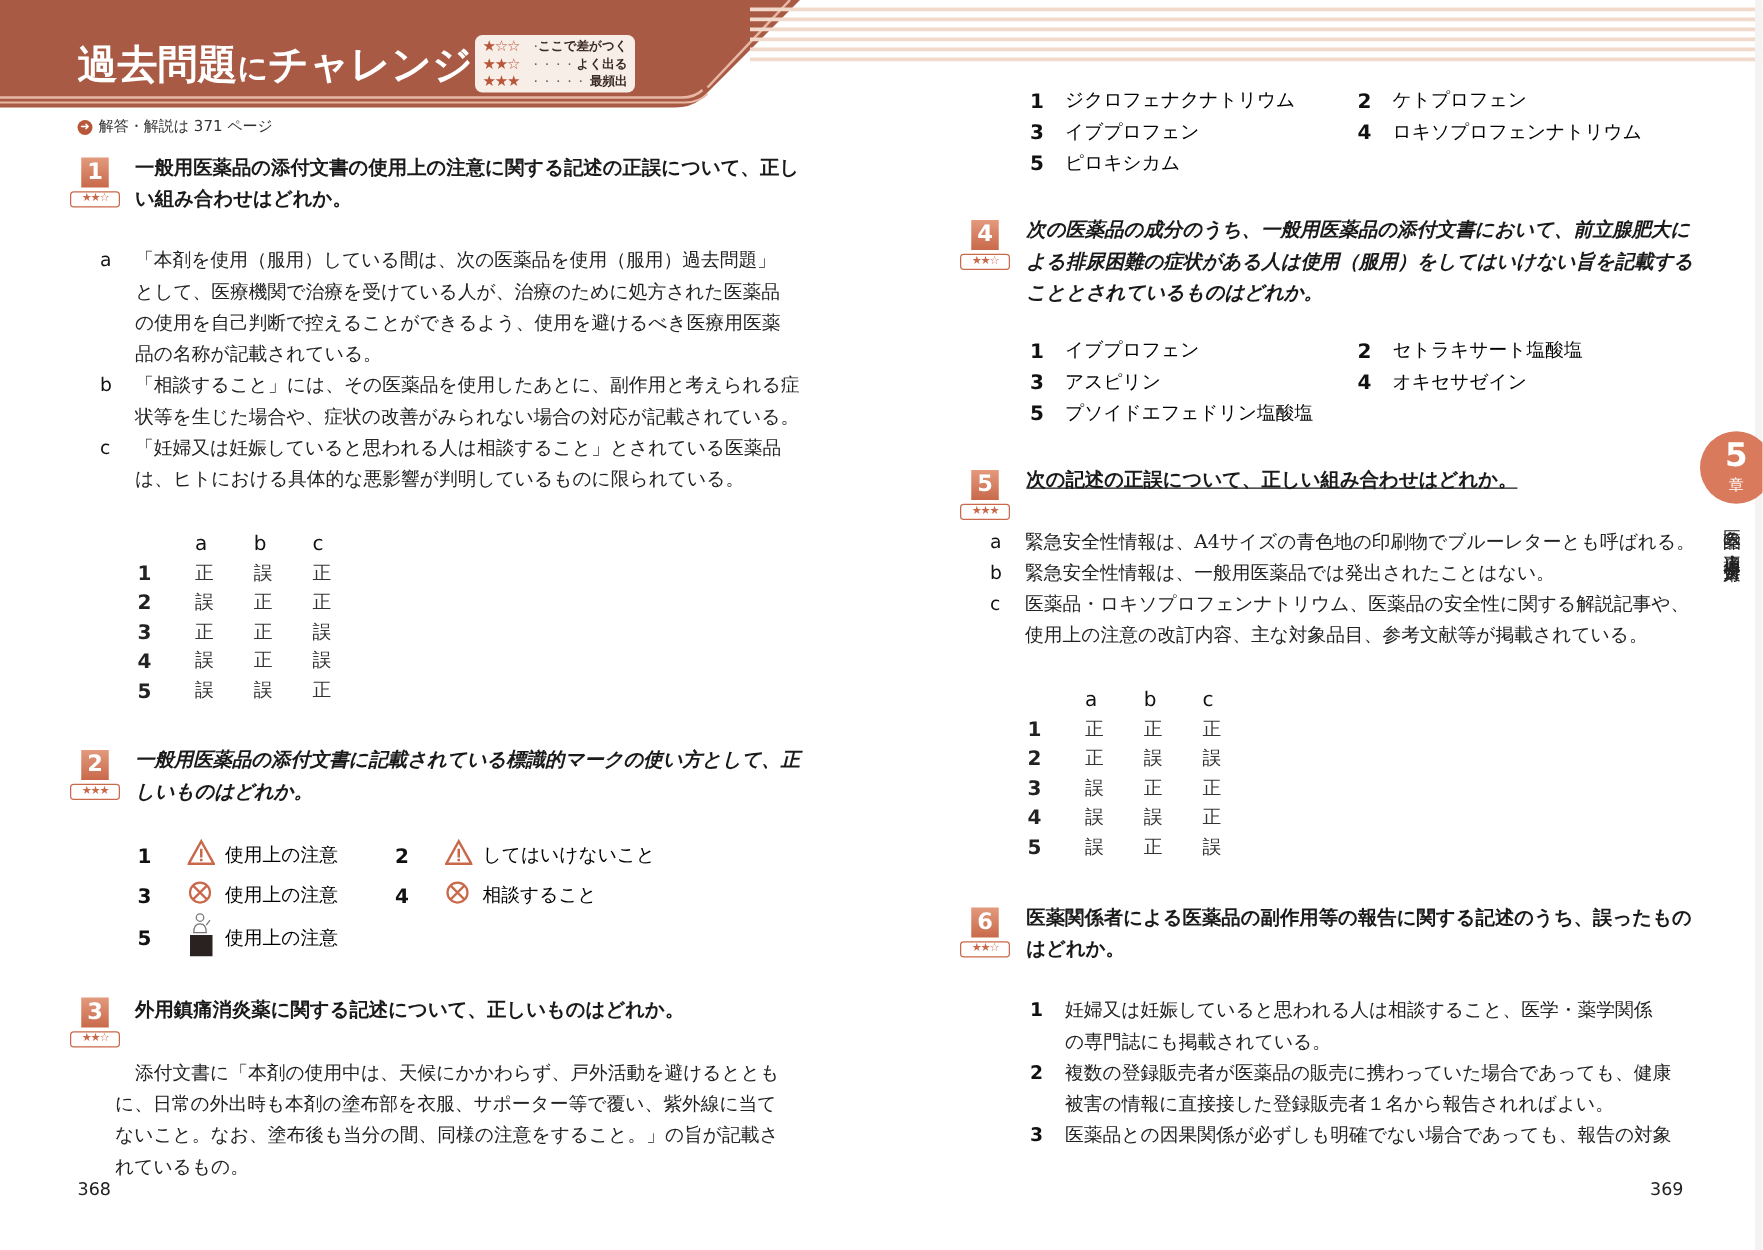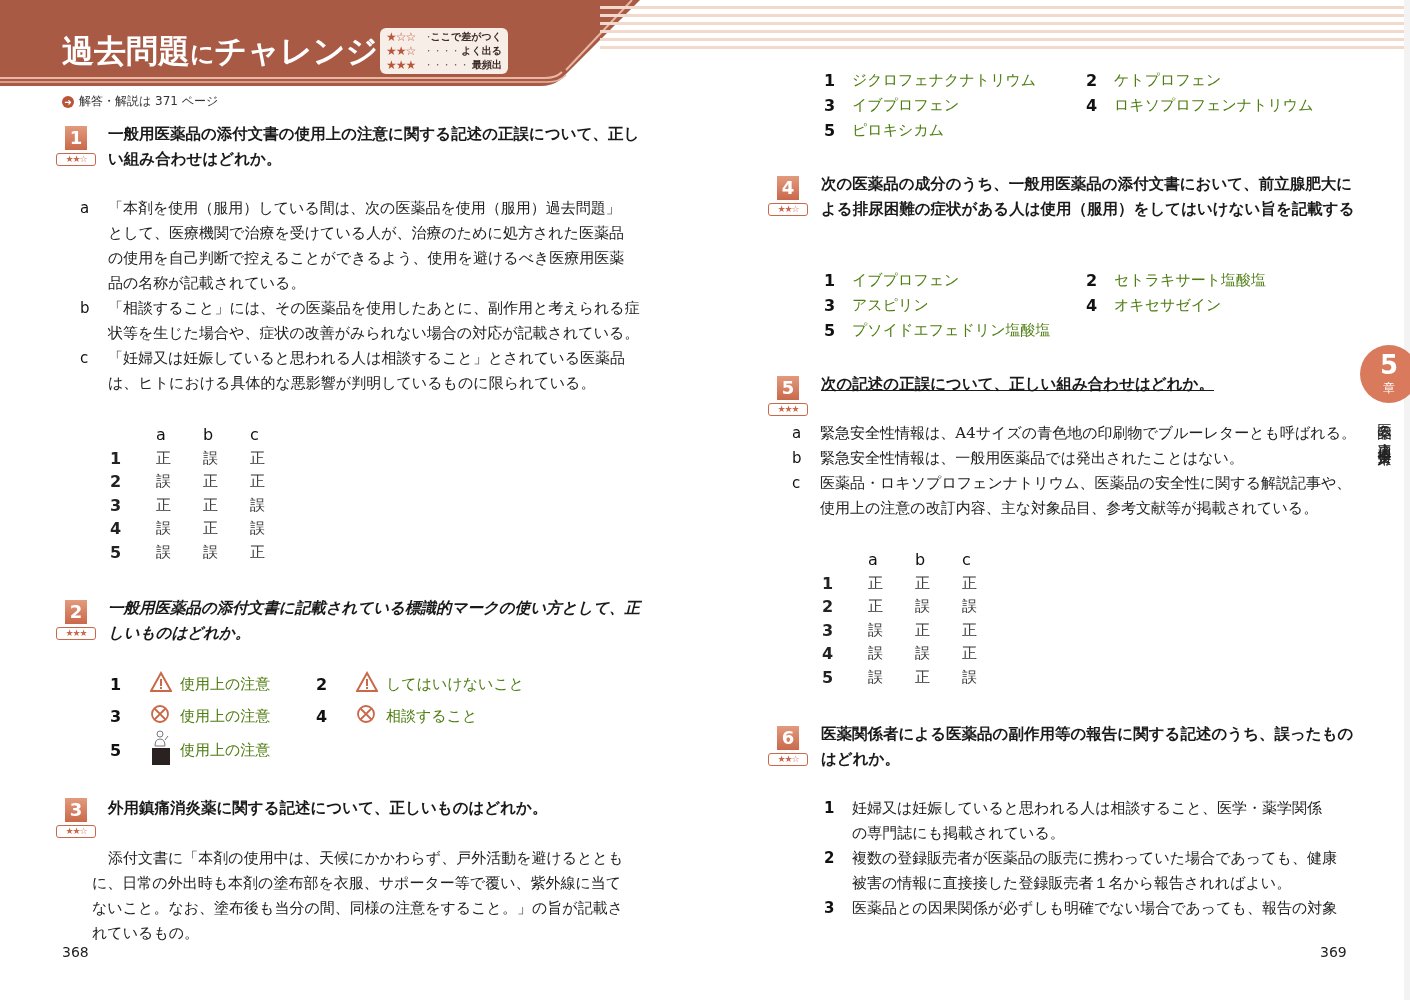--- a/index.html
+++ b/index.html
@@ -36,21 +36,21 @@
   .num { font-family: "DejaVu Sans", sans-serif; font-weight: bold; color: #111; font-size: 16px; }
 
   .ansgrid { position: absolute; font-size: 15px; }
   .ansgrid .row { display: flex; height: 23.5px; align-items: center; }
   .ansgrid .c0 { width: 46px; font-family: "DejaVu Sans", sans-serif; font-weight: bold; font-size: 16px; }
   .ansgrid .cx { width: 47px; text-align: left; color: #333; }
   .ansgrid .hdr { font-family: "DejaVu Sans", sans-serif; font-size: 16px; color: #111; }
 
   .choice { position: absolute; display: flex; align-items: center; font-size: 15px; }
   .choice .num { width: 40px; }
-  .choice .txt { color: #4d7c0f; }
+  .choice .txt { color: #000000; }
 
   .pageno { position: absolute; font-family: "DejaVu Sans", sans-serif; font-size: 14px; color: #222; }
 
   .chapter-tab { position: absolute; left: 1360px; top: 345px; width: 50px; }
   .chap-circle { width: 58px; height: 58px; border-radius: 50%; background: #d97a5c; color: #fff; text-align: center; font-family: "DejaVu Sans", sans-serif; }
   .chap-circle .n { font-size: 26px; font-weight: bold; line-height: 32px; display: block; padding-top: 4px; }
   .chap-circle .s { font-size: 12px; line-height: 14px; display: block; }
   .chap-vertical { writing-mode: vertical-rl; font-family: "DejaVu Sans", sans-serif; font-size: 14px; color: #222; margin-top: 10px; margin-left: 16px; letter-spacing: 1px; }
   .divider-right { position: absolute; left: 1404px; top: 0; width: 6px; height: 1000px; background: #f3f3f3; }
 </style>
@@ -261,23 +261,24 @@
 </div>
 <div class="choice" style="left:824px;top:121px;">
   <span class="num" style="width:28px;">5</span>
     <span class="txt">ピロキシカム</span>
 </div>
 
 <div class="qbadge" style="left:768px;top:176px;">
   <div class="qnum">4</div>
   <div class="qstars">★★☆</div>
 </div>
-<div class="qtext" style="left:821px;top:172px;width:540px;">
+<div class="qtext" style="left:821px;top:172px;width:540px;font-style:italic;">
   <div>次の医薬品の成分のうち、一般用医薬品の添付文書において、前立腺肥大に</div>
   <div>よる排尿困難の症状がある人は使用（服用）をしてはいけない旨を記載する</div>
+  <div>こととされているものはどれか。</div>
 </div>
 <div class="choice" style="left:824px;top:271px;">
   <span class="num" style="width:28px;">1</span>
     <span class="txt">イブプロフェン</span>
 </div>
 <div class="choice" style="left:1086px;top:271px;">
   <span class="num" style="width:28px;">2</span>
     <span class="txt">セトラキサート塩酸塩</span>
 </div>
 <div class="choice" style="left:824px;top:296px;">

